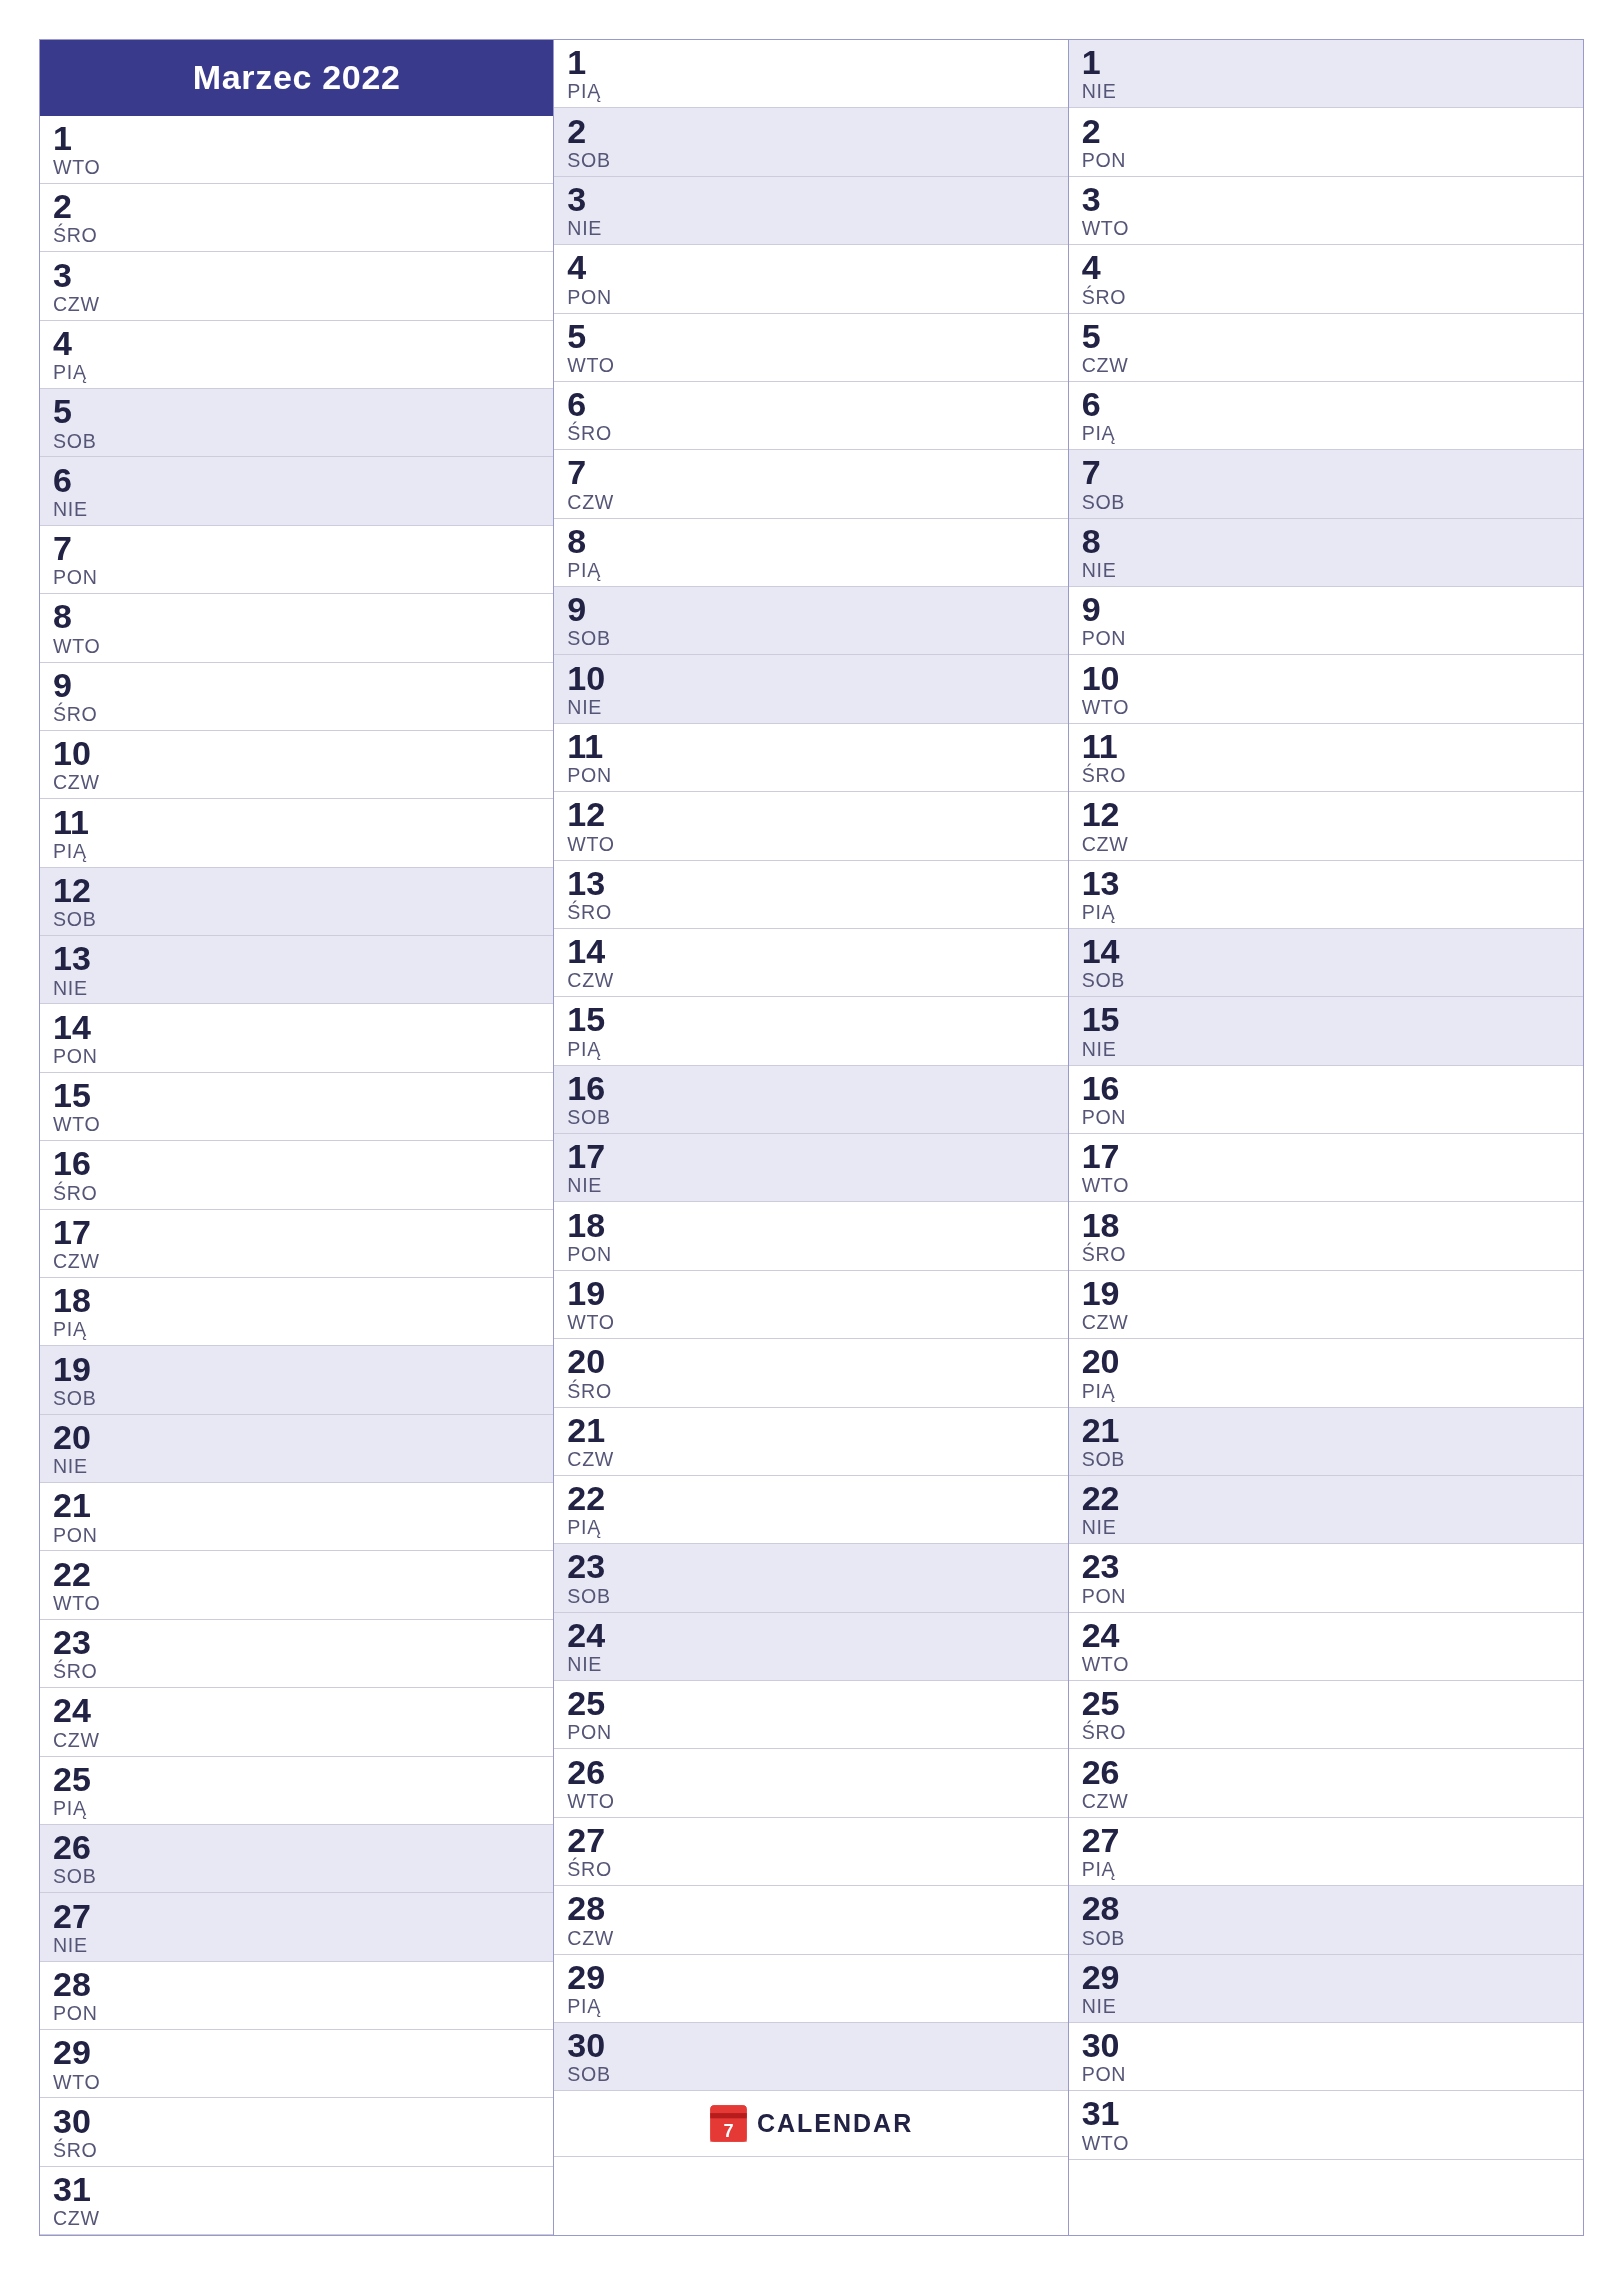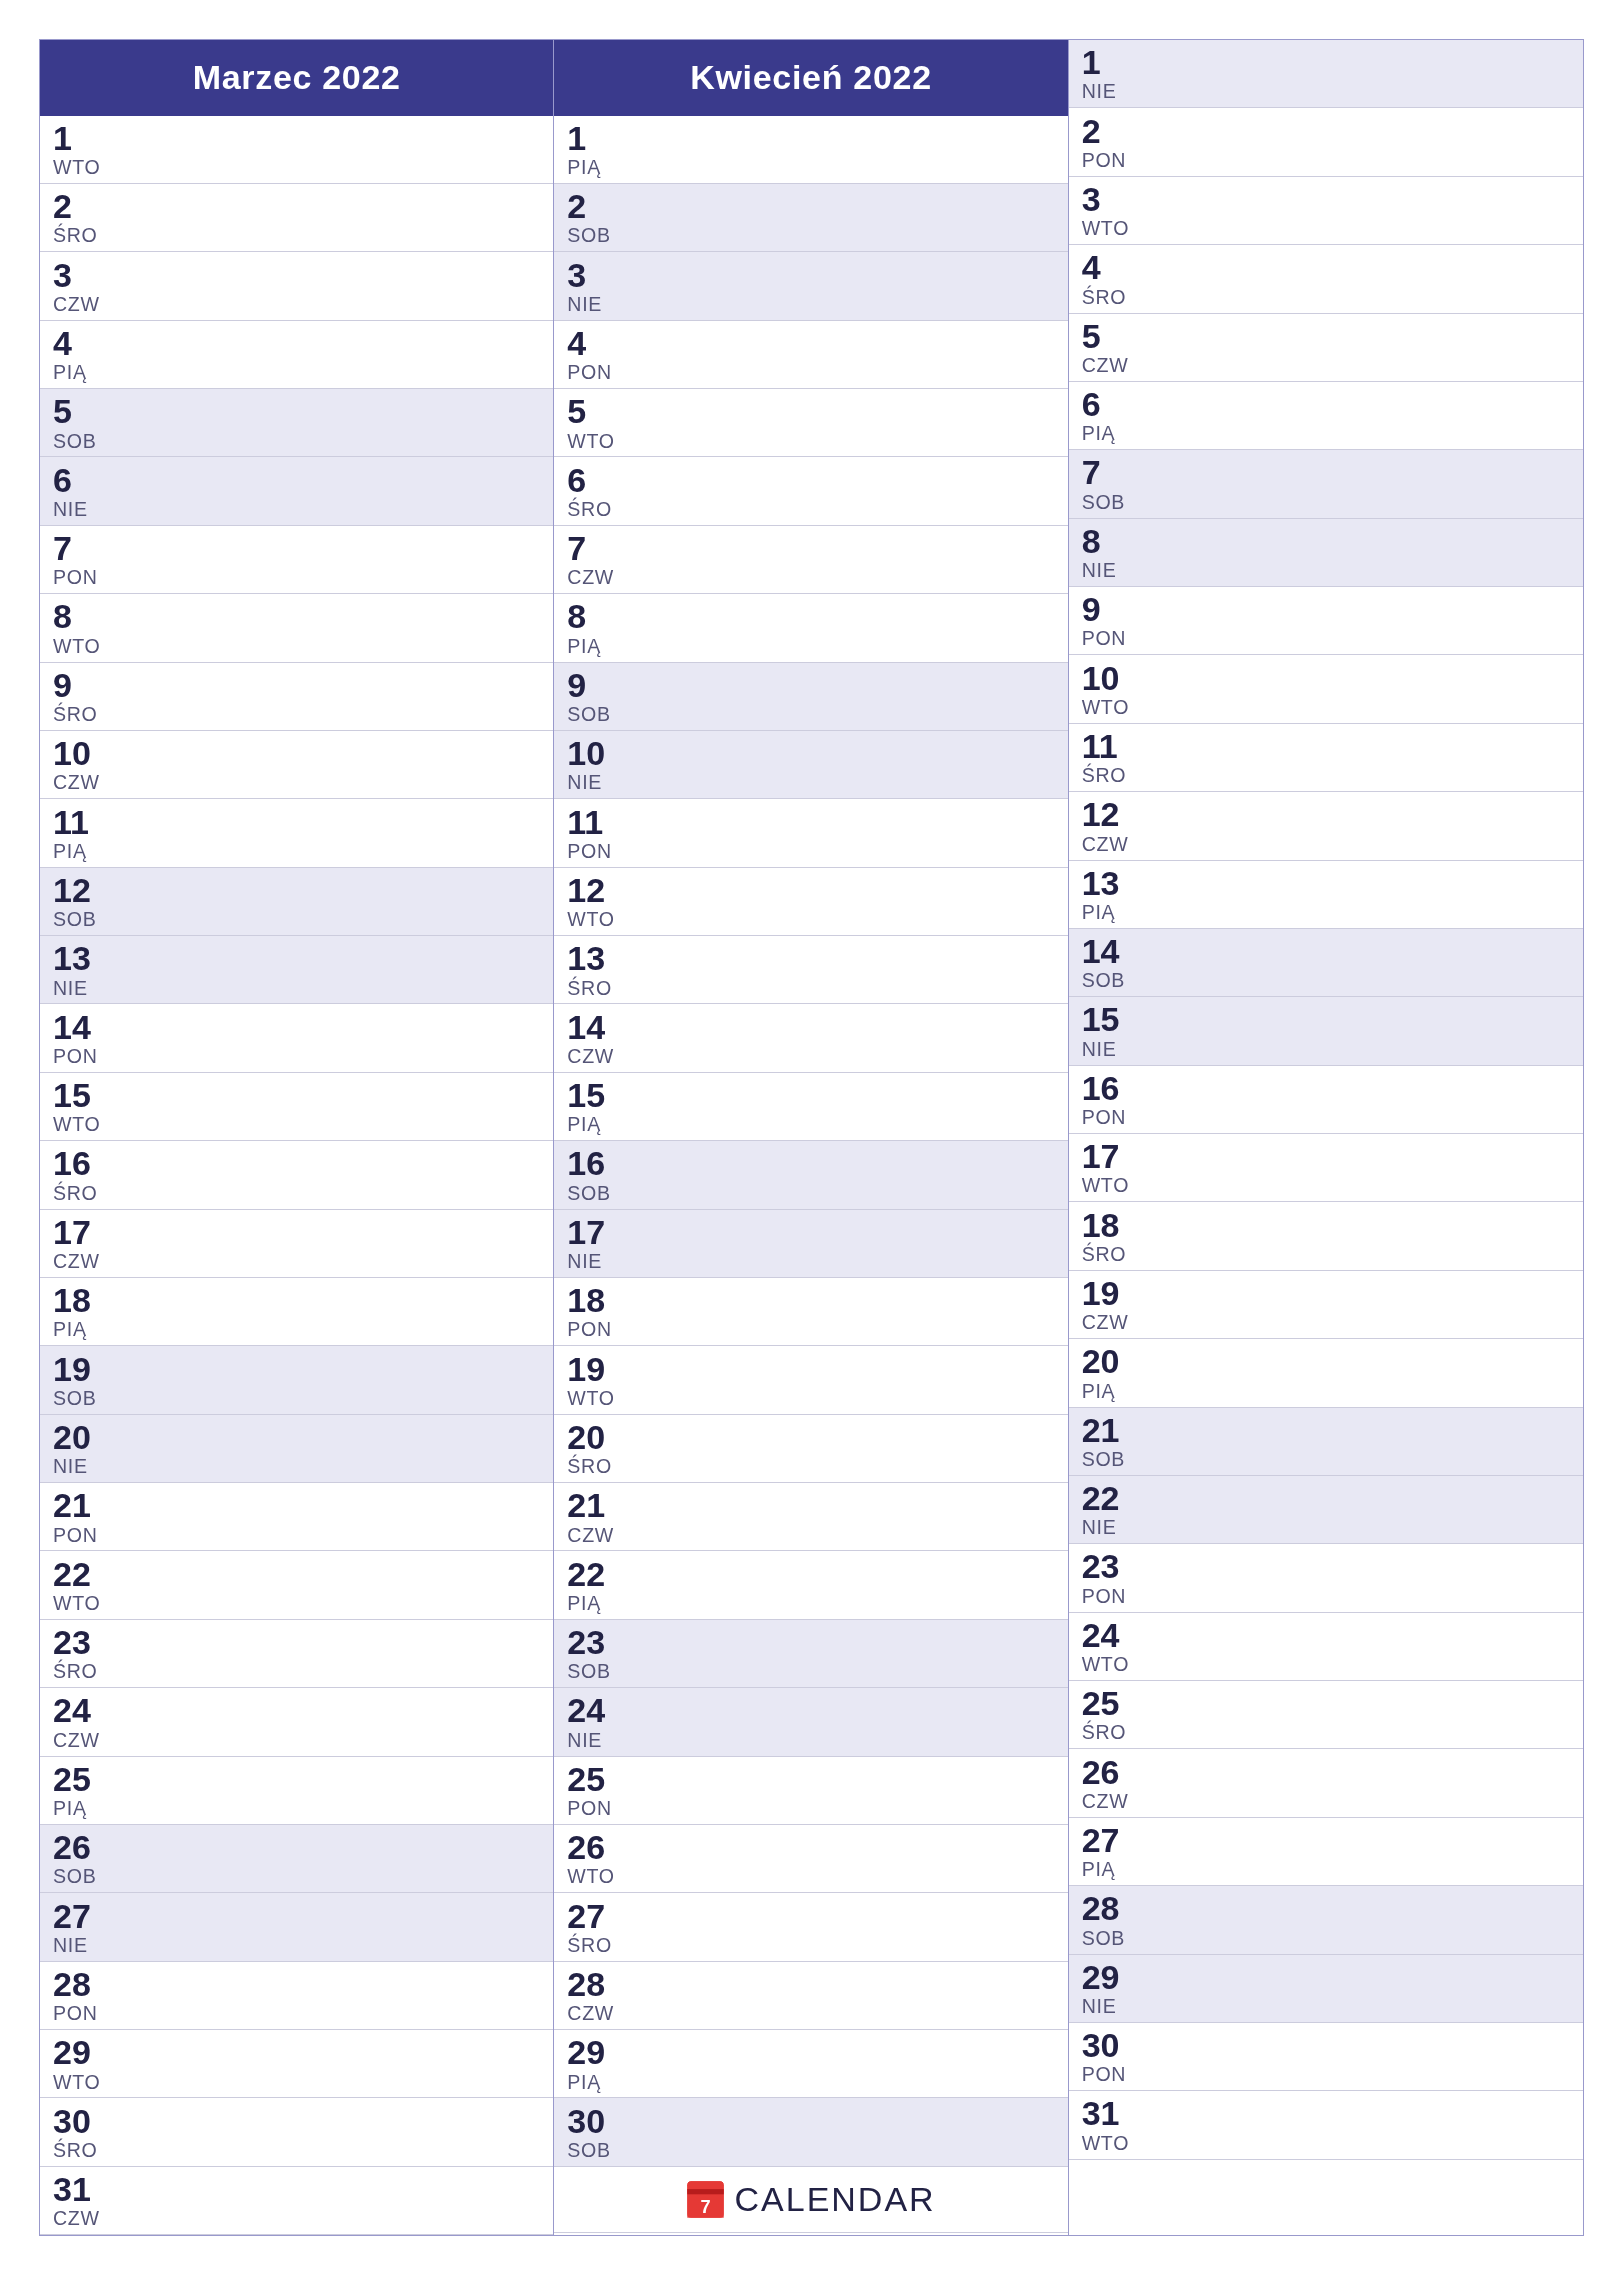--- a/index.html
+++ b/index.html
@@ -71,22 +71,22 @@
       padding: 13px;
       min-height: 58px;
       border-bottom: 0.7px solid #ccccdd;
     }
     .logo-container {
       display: flex;
       align-items: center;
       gap: 9.2px;
     }
     .logo-text {
-      font-size: 34px;
-      font-weight: normal;
+      font-size: 25px;
+      font-weight: bold;
       color: #222244;
       letter-spacing: 2px;
     }
   </style>
 </head>
 <body>
 
 <div class="calendar-container">
   <div class="calendar-grid" id="calendar-grid">
   <div class="month-column">
@@ -210,21 +210,20 @@
         <div class="day-row">
           <div class="day-number">30</div>
           <div class="day-name">ŚRO</div>
         </div>
         <div class="day-row">
           <div class="day-number">31</div>
           <div class="day-name">CZW</div>
         </div>
       </div>
       <div class="month-column">
-        <div class="month-header">Kwiecień 2022</div>
         <div class="day-row">
           <div class="day-number">1</div>
           <div class="day-name">PIĄ</div>
         </div>
         <div class="day-row weekend">
           <div class="day-number">2</div>
           <div class="day-name">SOB</div>
         </div>
         <div class="day-row weekend">
           <div class="day-number">3</div>

